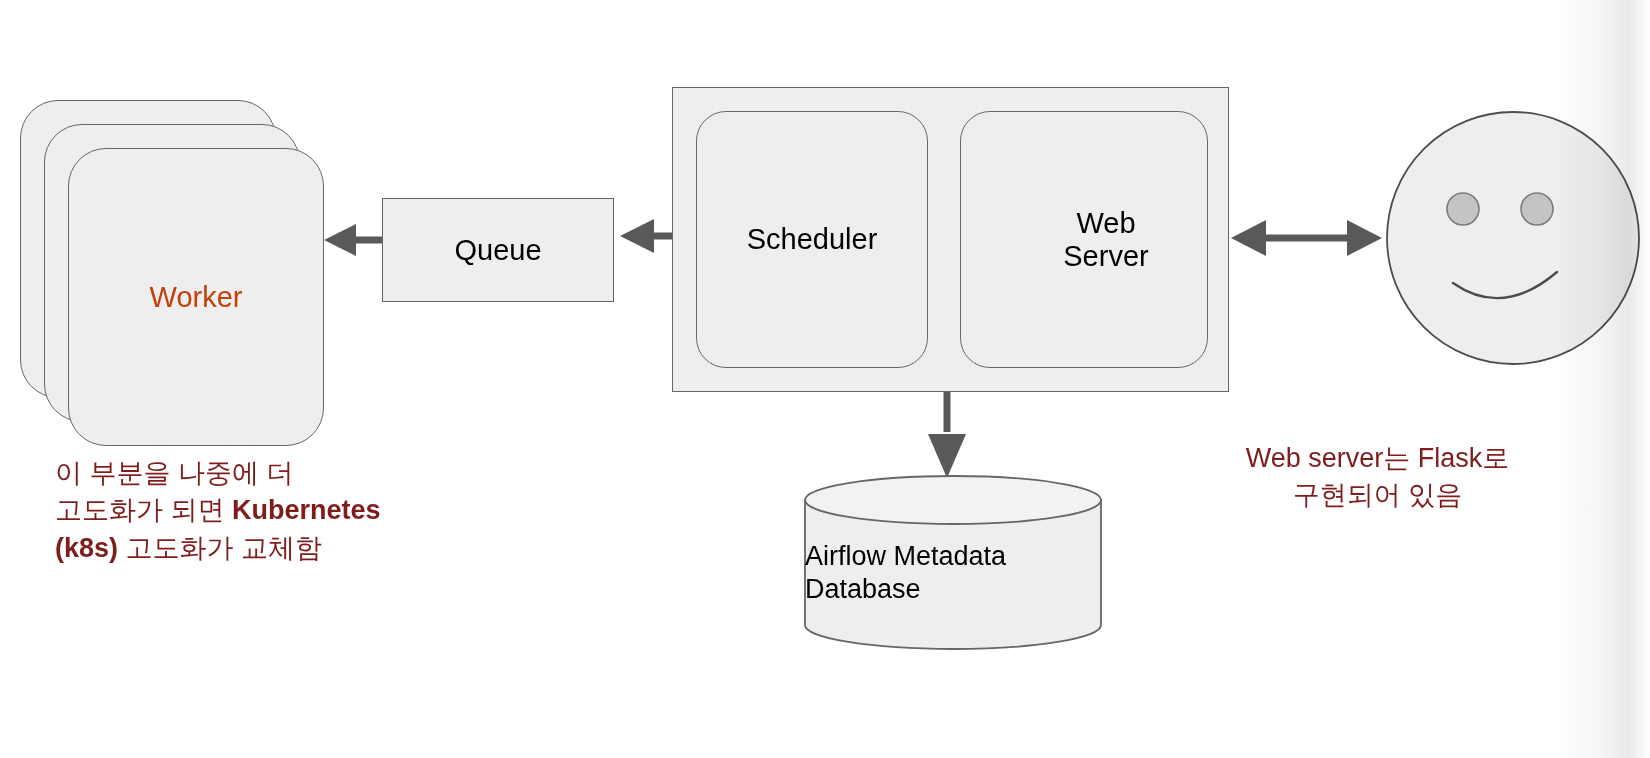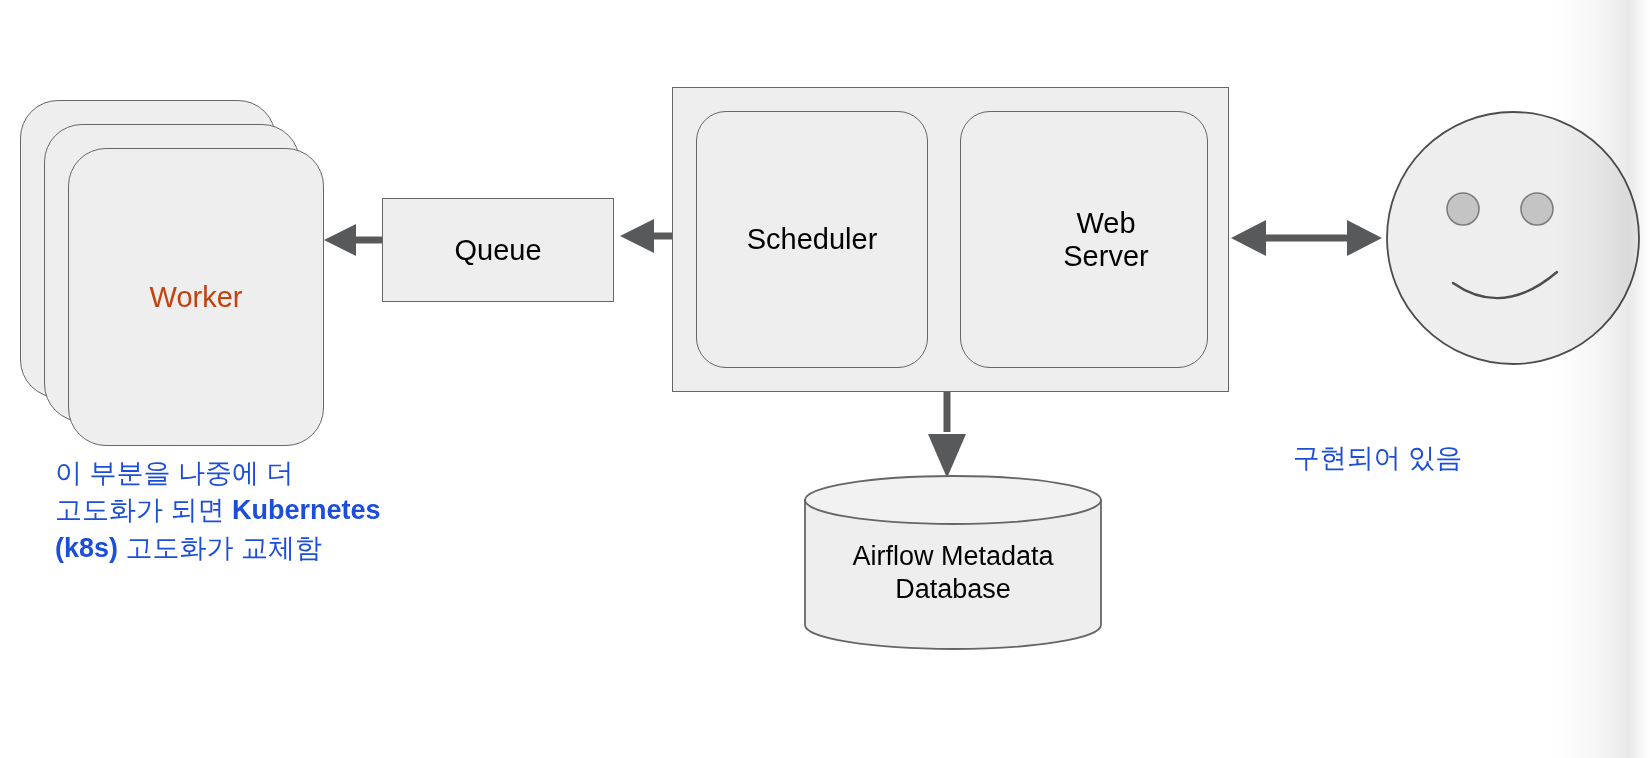--- a/index.html
+++ b/index.html
@@ -92,30 +92,29 @@
     left: 0; top: 0;
     width: 1650px; height: 758px;
     z-index: 10;
     overflow: visible;
   }
   .db-label {
     position: absolute;
     left: 805px;
     top: 540px;
     width: 296px;
-    text-align: center;
     font-size: 27px;
     color: #000;
     line-height: 1.22;
     white-space: pre-line;
     z-index: 20;
   }
   .annotation {
     position: absolute;
-    color: #1d4ed8;
+    color: #7f1d1d;
     font-size: 27px;
     line-height: 1.38;
     z-index: 20;
   }
   #note-left {
     left: 55px;
     top: 455px;
     width: 420px;
     text-align: left;
   }
@@ -192,17 +191,18 @@
   <div class="db-label">Airflow Metadata
 Database</div>
 
   <div class="annotation" id="note-left">
     <div>이 부분을 나중에 더</div>
     <div><span>고도화가 되면 </span><span class="b">Kubernetes</span></div>
     <div><span class="b">(k8s)</span><span> 고도화가 교체함</span></div>
   </div>
 
   <div class="annotation" id="note-right">
+    <div>Web server는 Flask로</div>
     <div>구현되어 있음</div>
   </div>
 
   <div id="edge-shadow"></div>
 </div>
 
 </body></html>

